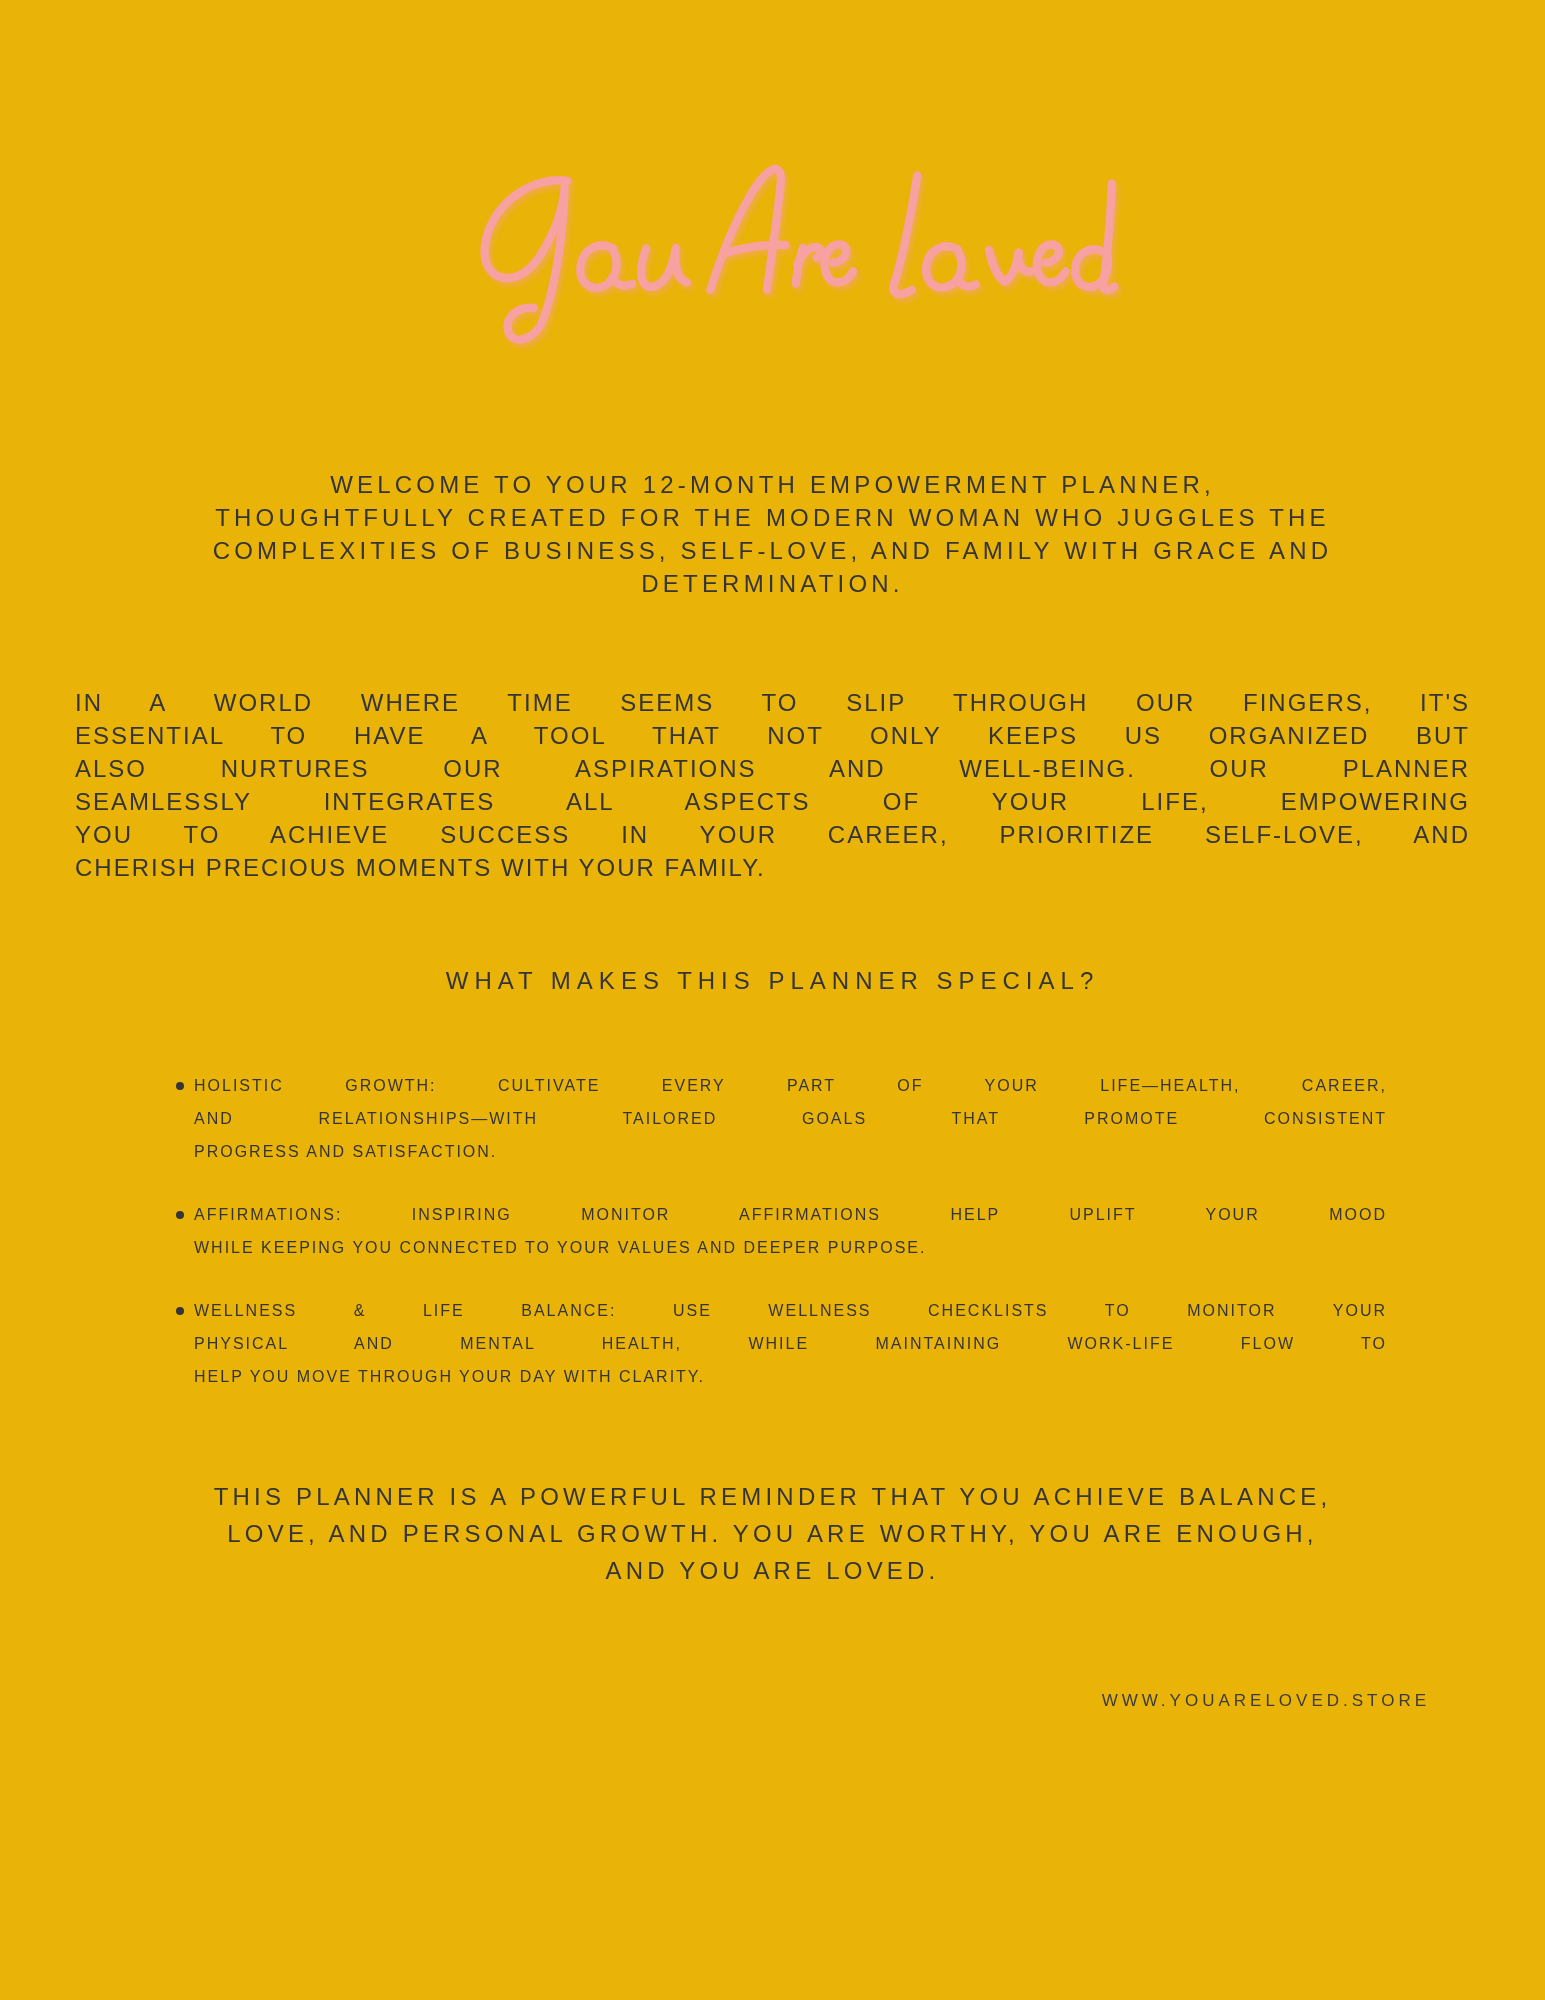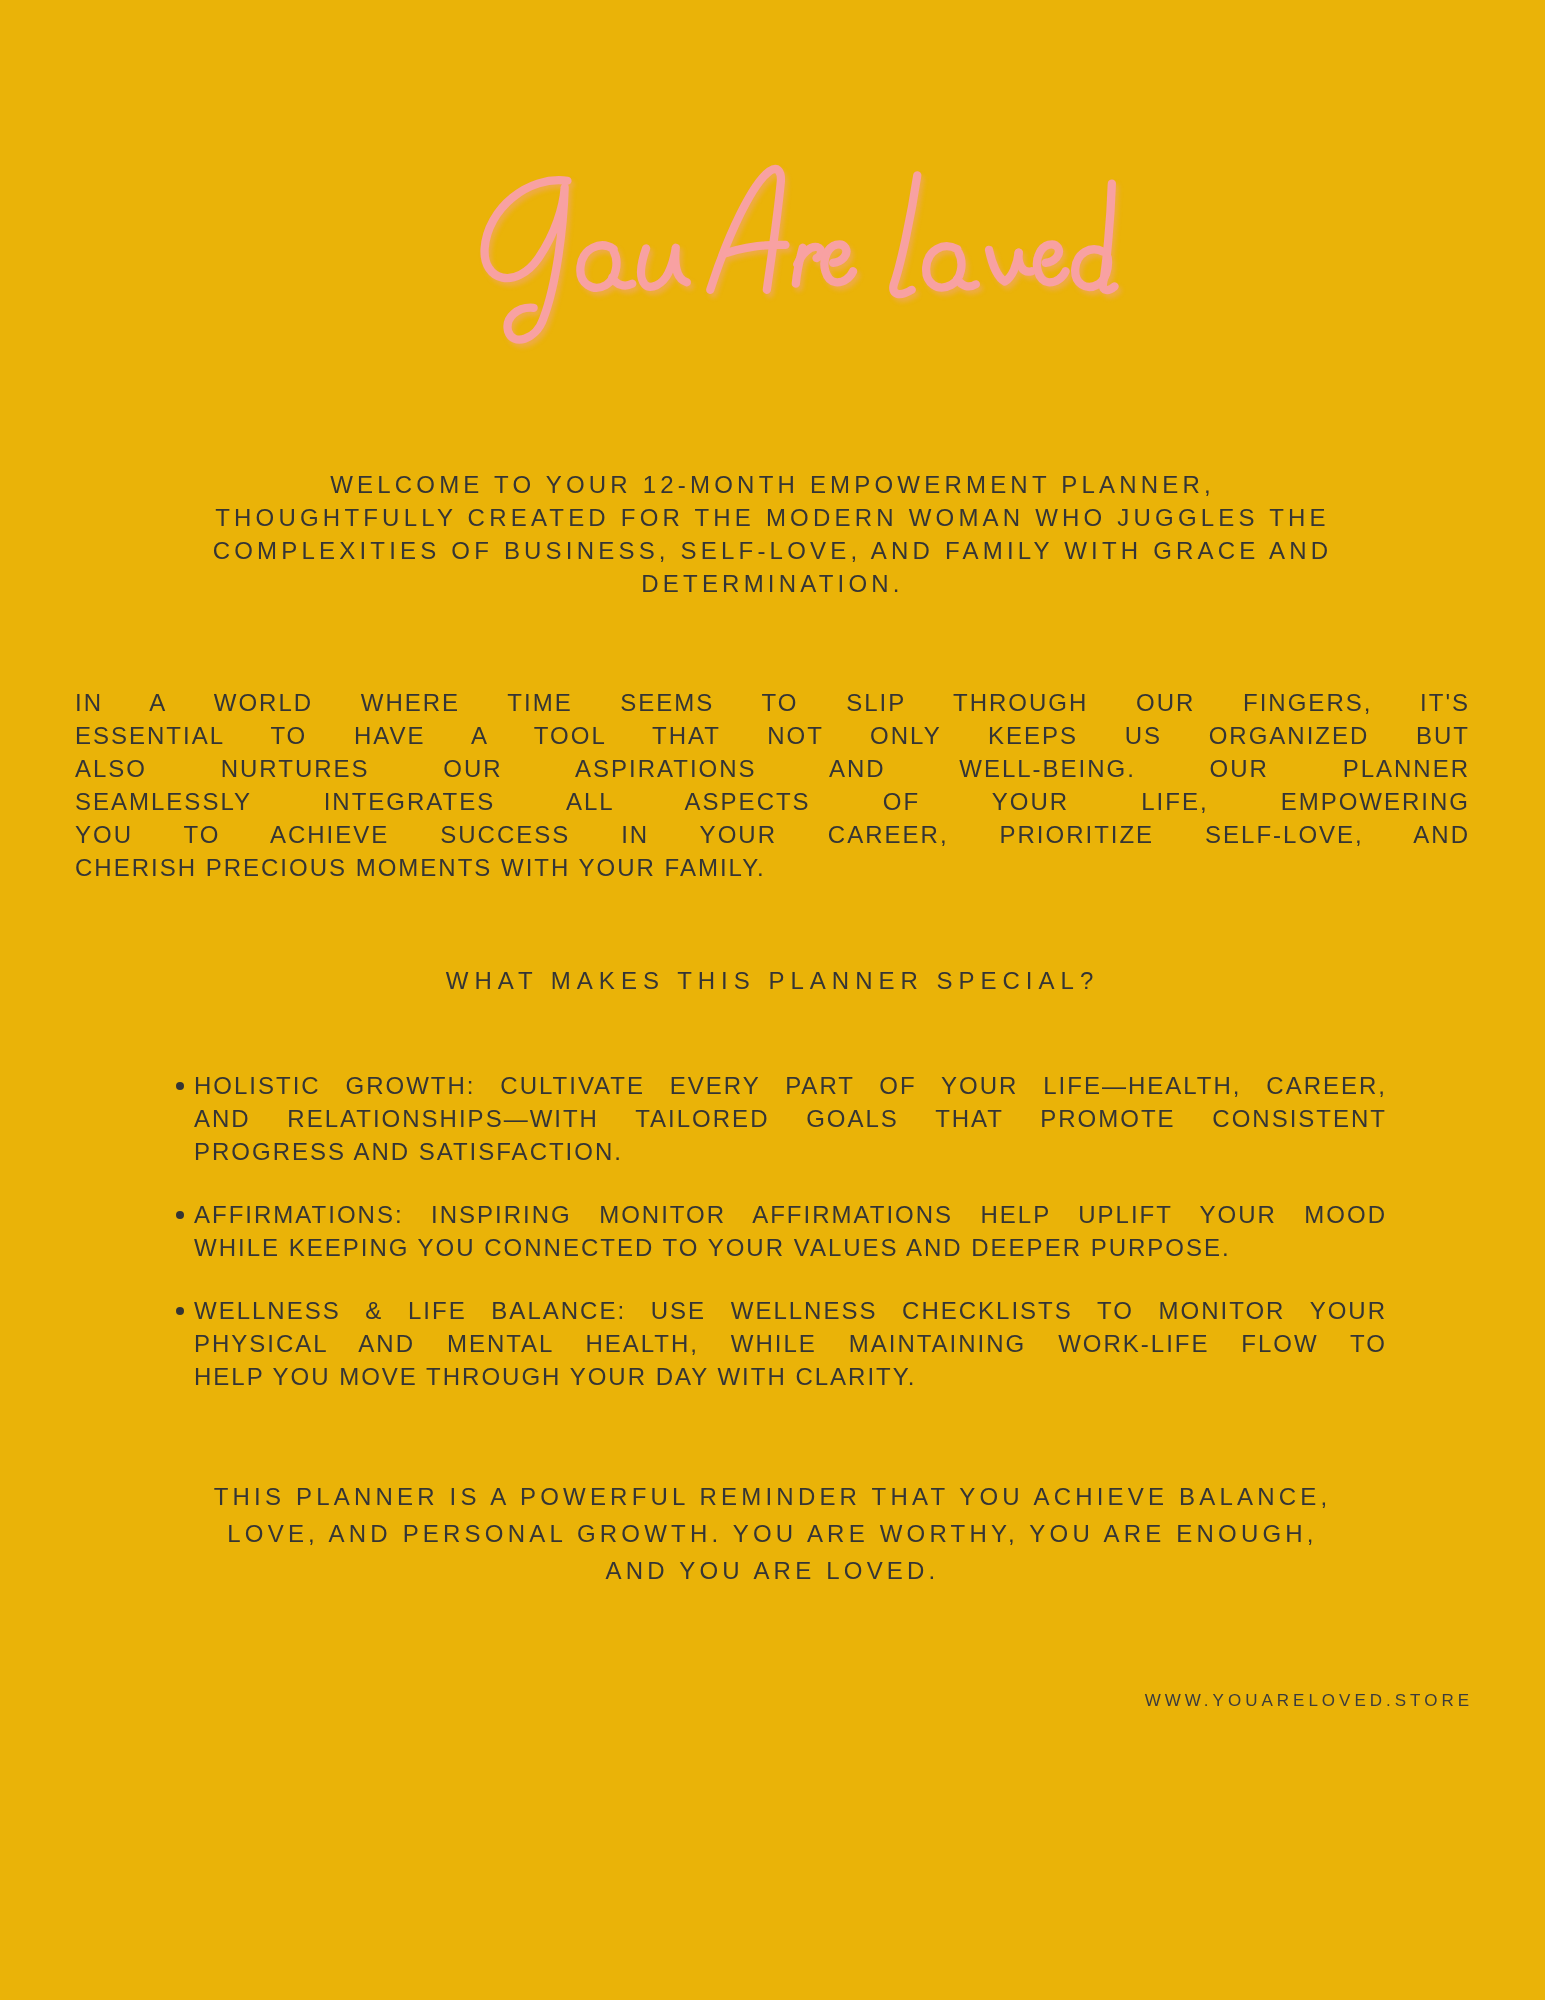--- a/index.html
+++ b/index.html
@@ -41,38 +41,38 @@
   }
   .heading {
     margin:80px 135px 0;
     text-align:center;
     font-weight:normal;
     font-size:24px; line-height:33px; letter-spacing:6px;
   }
   .bullets {
     list-style:none;
     margin:72px 158px 0; padding:0;
-    font-size:24px; line-height:33px; letter-spacing:2px;
+    font-size:16px; line-height:33px; letter-spacing:2px;
   }
   .bullets li { display:flex; margin-top:30px; }
   .bullets li:first-child { margin-top:0; }
   .dot {
     flex:0 0 auto;
     width:8px; height:8px; border-radius:50%;
     background:#353535;
     margin:13px 10px 0 18px;
   }
   .li-lines { flex:1; min-width:0; }
   .closing {
     margin:85px 135px 0;
     text-align:center;
     font-size:24px; line-height:37px; letter-spacing:4.2px;
   }
   .footer {
-    margin-top:102px; padding-right:72px;
+    margin-top:102px; padding-right:115px;
     text-align:right;
     font-size:17px; line-height:20px; letter-spacing:4px;
     color:#3c3c3c;
   }
 </style>
 </head>
 <body>
 
 <div class="page">
 

